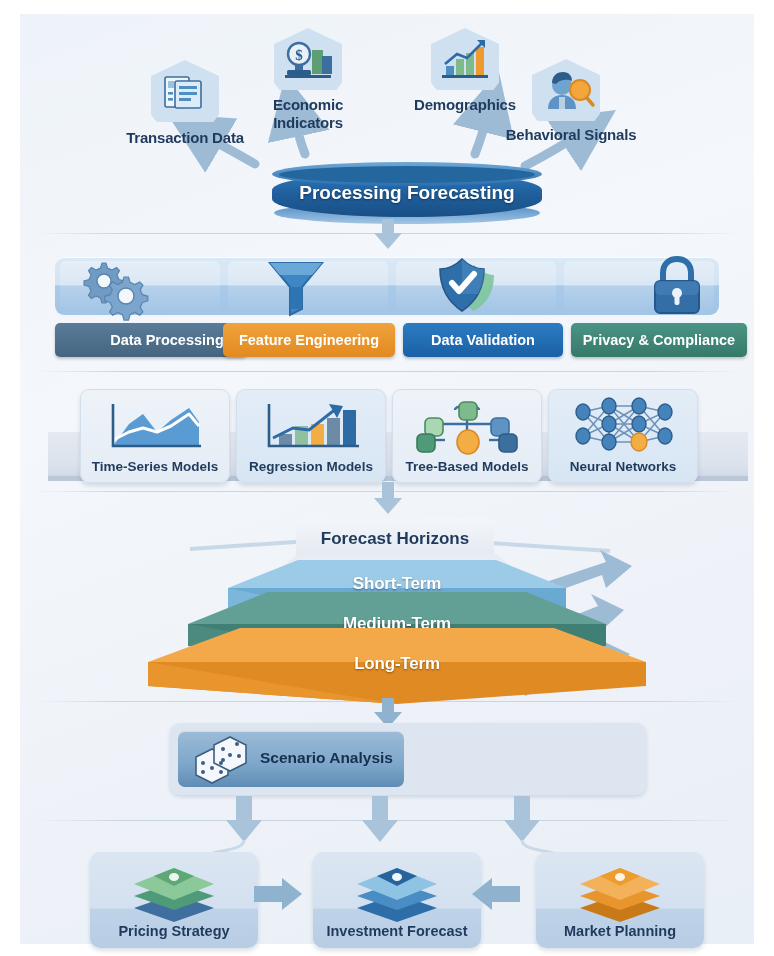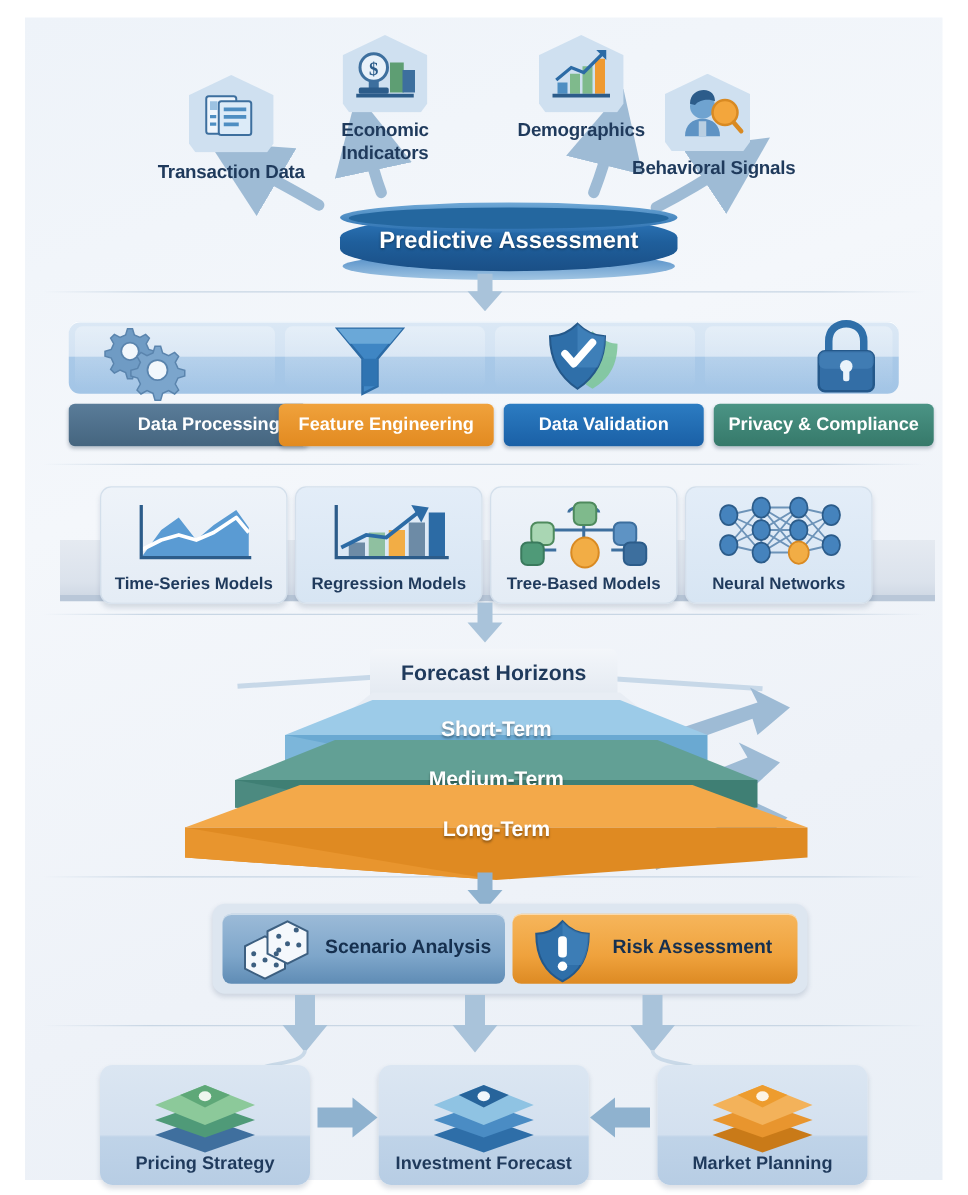--- a/index.html
+++ b/index.html
@@ -69,21 +69,21 @@
      background:linear-gradient(180deg,#9cbbd8 0%,#7ea6ca 60%,#5f8cb5 100%);
      box-shadow:inset 0 1px 0 rgba(255,255,255,.5);}
   #risk{position:absolute;left:240px;top:8px;width:228px;height:56px;border-radius:7px;
      background:linear-gradient(180deg,#f6b65c 0%,#efa23d 60%,#dd8a23 100%);
      box-shadow:inset 0 1px 0 rgba(255,255,255,.5);}
   .srTxt{position:absolute;color:#16304f;font-size:15.5px;font-weight:bold;top:18px;}
 
   
   .oCard{position:absolute;top:838px;width:168px;height:96px;border-radius:10px;
      background:linear-gradient(180deg,#dbe6f2 0%,#d3e0ef 58%,#bfd3e8 60%,#b7cde4 100%);
-     box-shadow:0 3px 4px rgba(60,85,115,.18);}
+     box-shadow:0 3px 4px rgba(60,85,115,.18);margin-left:10px;}
   .oCard .cap{position:absolute;left:0;bottom:9px;width:100%;text-align:center;
      color:#1f3a5c;font-size:14.5px;font-weight:bold;}
 
   svg{display:block;overflow:visible;}
 </style>
 </head>
 <body>
 
 <div id="canvas">
  <div id="board">
@@ -161,21 +161,21 @@
       <path d="M55,39 L61,46" stroke="#d98a22" stroke-width="3.5" stroke-linecap="round"></path>
     </svg>
   </div>
   <span class="lbl" style="left:476px;top:112px;width:150px;font-size:15px;">Behavioral Signals</span>
 
   <div id="cyl">
     <div id="cylBot"></div>
     <div id="cylBody"></div>
     <div id="cylTop"></div>
     <div id="cylTop2"></div>
-    <div id="cylLabel">Predictive Assessment</div>
+    <div id="cylLabel">Processing Forecasting</div>
   </div>
 
   <svg style="position:absolute;left:352px;top:205px;width:32px;height:32px;">
     <path d="M10,0 L22,0 L22,14 L30,14 L16,30 L2,14 L10,14 Z" fill="#a9c3da"></path>
   </svg>
 
   <div id="pipeBar">
     <div class="pipeSeg" style="left:5px;width:160px;"></div>
     <div class="pipeSeg" style="left:173px;width:160px;"></div>
     <div class="pipeSeg" style="left:341px;width:160px;"></div>
@@ -366,29 +366,20 @@
               <circle cx="31" cy="37" r="2"></circle>
           <circle cx="33" cy="14" r="2"></circle>
               <circle cx="47" cy="9" r="2"></circle>
               <circle cx="40" cy="20" r="2"></circle>
           <circle cx="33" cy="25" r="2"></circle>
               <circle cx="49" cy="21" r="2"></circle>
         </g>
       </svg>
       <div class="srTxt" style="left:82px;">Scenario Analysis</div>
     </div>
-    <div id="risk">
-      <svg style="position:absolute;left:14px;top:3px;width:52px;height:52px;">
-        <path d="M26,3 C33,11 41,13 47,13 C47,31 40,44 26,51 C12,44 5,31 5,13 C11,13 19,11 26,3 Z" fill="#2f6fa9" stroke="#24588a" stroke-width="1.6"></path>
-        <path d="M26,3 C33,11 41,13 47,13 C47,24 45,32 41,38 L26,38 Z" fill="#4a8cc4" opacity=".5"></path>
-        <rect x="22.5" y="15" width="7" height="17" rx="3" fill="#ffffff"></rect>
-        <circle cx="26" cy="39" r="3.8" fill="#ffffff"></circle>
-      </svg>
-      <div class="srTxt" style="left:80px;">Risk Assessment</div>
-    </div>
   </div>
 
   <svg style="position:absolute;left:0px;top:782px;width:734px;height:60px;">
     <g fill="#a9c3da">
       <path d="M216,0 L232,0 L232,24 L242,24 L224,46 L206,24 L216,24 Z"></path>
       <path d="M352,0 L368,0 L368,24 L378,24 L360,46 L342,24 L352,24 Z"></path>
       <path d="M494,0 L510,0 L510,24 L520,24 L502,46 L484,24 L494,24 Z"></path>
     </g>
     <g stroke="#c9d9e8" stroke-width="3" fill="none">
       <path d="M224,44 C224,54 200,54 190,58"></path>

